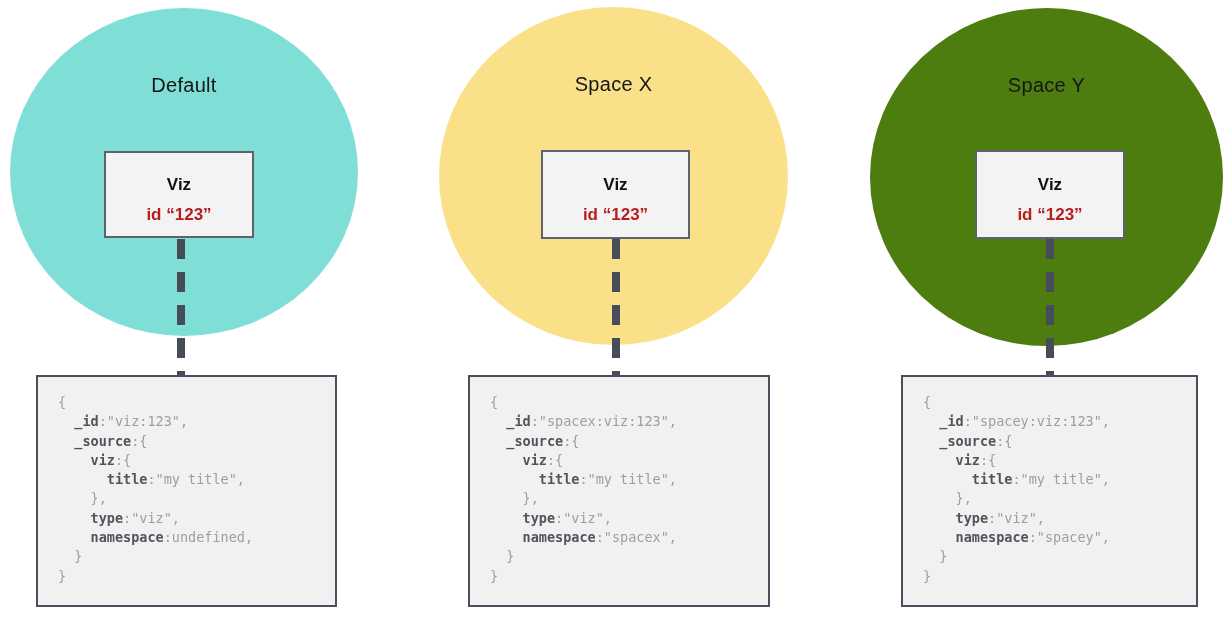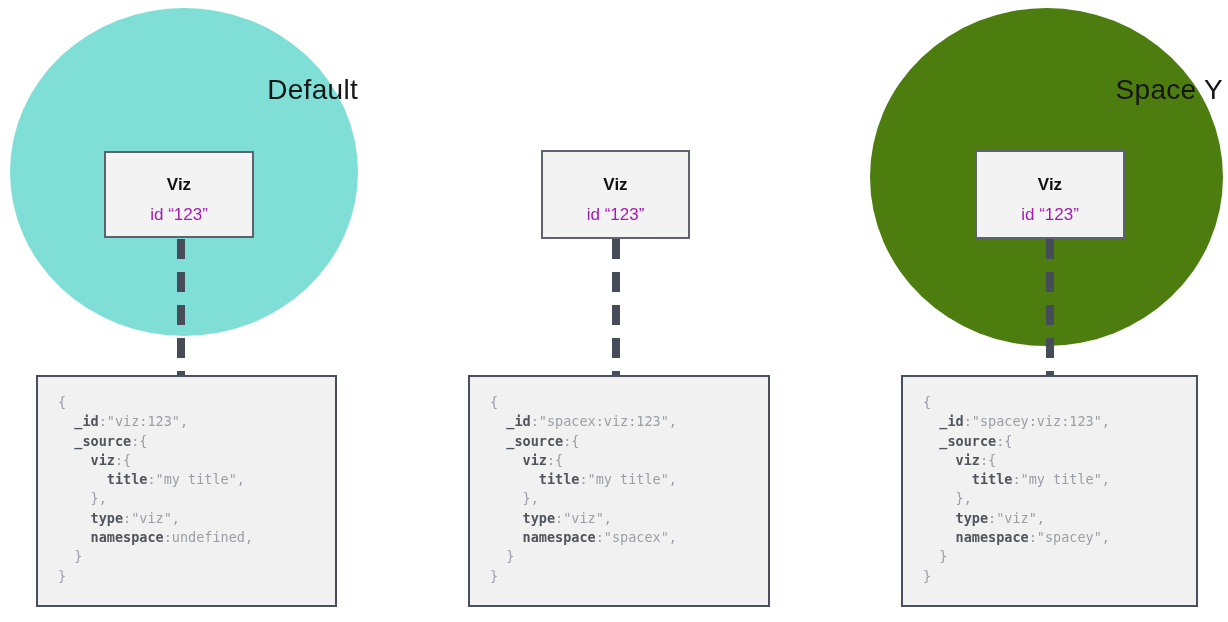--- a/index.html
+++ b/index.html
@@ -3,31 +3,31 @@
 <meta charset="utf-8">
 <style>
   * { margin:0; padding:0; box-sizing:border-box; }
   html,body { background:#ffffff; font-family:"Liberation Sans", sans-serif; }
   .canvas { position:relative; width:1228px; height:622px; background:#ffffff; overflow:hidden; }
 
   .circle { position:absolute; border-radius:50%; }
   .c1 { left:10px;  top:8px; width:348px; height:328px; }
   .c2 { left:439px; top:7px; width:349px; height:338px; }
   .c3 { left:870px; top:8px; width:353px; height:338px; }
-  .circle-label { position:absolute; top:66px; left:0; width:100%; text-align:right;
-                  font-size:28px; color:#161616; letter-spacing:0.3px; }
+  .circle-label { position:absolute; top:66px; left:0; width:100%; text-align:center;
+                  font-size:20px; color:#161616; letter-spacing:0.3px; }
 
   .vizbox { position:absolute; background:#f3f3f3; border:2px solid #5d626c;
             display:flex; flex-direction:column; align-items:center; justify-content:center;
             padding-top:10px; }
   .v1 { left:104px; top:151px; width:150px; height:87px; }
   .v2 { left:541px; top:150px; width:149px; height:89px; }
   .v3 { left:975px; top:150px; width:150px; height:89px; }
   .viz-title { font-weight:bold; font-size:17px; color:#101010; }
-  .viz-id    { font-size:17px; color:#a21caf; margin-top:10px; }
+  .viz-id    { font-size:17px; color:#b91c1c; margin-top:10px;font-weight:bold; }
 
   .connector { position:absolute; width:8px;
                background-image:repeating-linear-gradient(to bottom,
                  #474d58 0 20px, transparent 20px 33px); }
   .d1 { left:177px;  top:239px; height:140px; }
   .d2 { left:612px;  top:239px; height:140px; }
   .d3 { left:1046px; top:239px; height:140px; }
 
   .codebox { position:absolute; background:#f1f1f2; border:2.5px solid #49505b; }
   .cb1 { left:36px;  top:375px; width:301px; height:232px; }
@@ -48,20 +48,23 @@
   </div>
   <div class="vizbox v1">
     <div class="viz-title">Viz</div>
     <div class="viz-id">id “123”</div>
   </div>
   <div class="connector d1"></div>
   <div class="codebox cb1">
     <pre class="code"><div><span class="cv">{</span></div><div><span class="cv">  </span><span class="ck">_id</span><span class="cv">:"viz:123",</span></div><div><span class="cv">  </span><span class="ck">_source</span><span class="cv">:{</span></div><div><span class="cv">    </span><span class="ck">viz</span><span class="cv">:{</span></div><div><span class="cv">      </span><span class="ck">title</span><span class="cv">:"my title",</span></div><div><span class="cv">    },</span></div><div><span class="cv">    </span><span class="ck">type</span><span class="cv">:"viz",</span></div><div><span class="cv">    </span><span class="ck">namespace</span><span class="cv">:undefined,</span></div><div><span class="cv">  }</span></div><div><span class="cv">}</span></div></pre>
   </div>
 
+  <div class="circle c2" style="background-color: rgb(251, 224, 138);">
+    <div class="circle-label">Space X</div>
+  </div>
   <div class="vizbox v2">
     <div class="viz-title">Viz</div>
     <div class="viz-id">id “123”</div>
   </div>
   <div class="connector d2"></div>
   <div class="codebox cb2">
     <pre class="code"><div><span class="cv">{</span></div><div><span class="cv">  </span><span class="ck">_id</span><span class="cv">:"spacex:viz:123",</span></div><div><span class="cv">  </span><span class="ck">_source</span><span class="cv">:{</span></div><div><span class="cv">    </span><span class="ck">viz</span><span class="cv">:{</span></div><div><span class="cv">      </span><span class="ck">title</span><span class="cv">:"my title",</span></div><div><span class="cv">    },</span></div><div><span class="cv">    </span><span class="ck">type</span><span class="cv">:"viz",</span></div><div><span class="cv">    </span><span class="ck">namespace</span><span class="cv">:"spacex",</span></div><div><span class="cv">  }</span></div><div><span class="cv">}</span></div></pre>
   </div>
 
   <div class="circle c3" style="background-color: #4d7c0f;">

